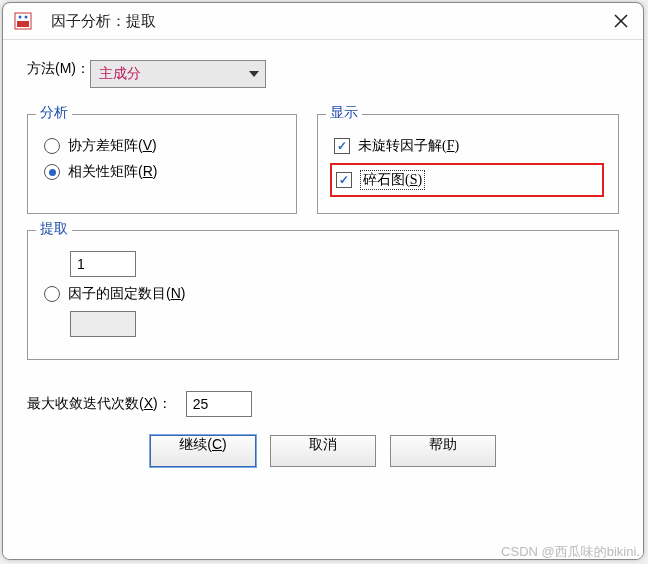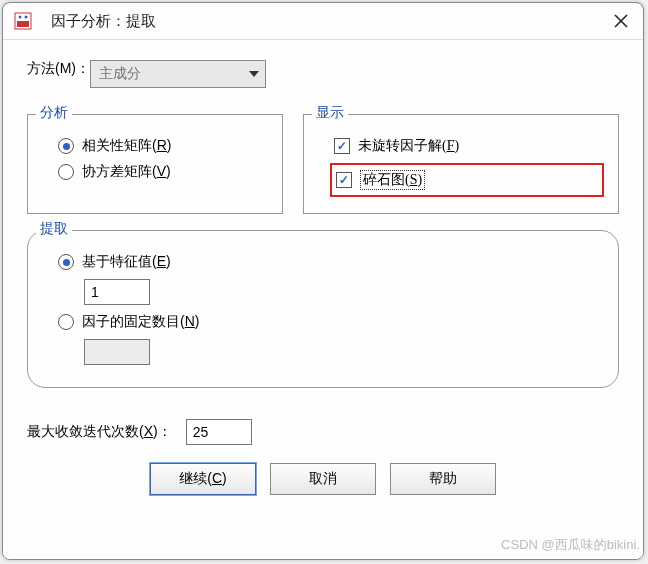--- a/index.html
+++ b/index.html
@@ -72,38 +72,38 @@
     height: 26px;
     width: 160px;
     display: flex;
     align-items: center;
     padding: 0 6px 0 8px;
     cursor: pointer;
     position: relative;
   }
   .dropdown-value {
     flex: 1;
-    color: #737373;
+    color: #be185d;
   }
   .dropdown-arrow {
     width: 0;
     height: 0;
     border-left: 5px solid transparent;
     border-right: 5px solid transparent;
     border-top: 6px solid #333;
   }
   .row-panels {
     display: flex;
     gap: 20px;
     margin-bottom: 16px;
   }
   .groupbox {
     border: 1px solid #999;
     position: relative;
-    padding: 14px 14px 16px 30px;
+    padding: 14px 14px 16px 16px;
     margin-top: 6px;
   }
   .groupbox-legend {
     position: absolute;
     top: -11px;
     left: 8px;
     background: #fefefe;
     padding: 0 4px;
     color: #1a4aa8;
     font-size: 14px;
@@ -156,21 +156,20 @@
     border: 2px solid #e02020;
     padding: 3px 6px 3px 4px;
     margin-left:-4px;
   }
   .focus-dotted {
     border: 1px dotted #333;
     padding: 0 2px;
   }
   .gb-extract {
     margin-bottom: 31px;
-    border-radius: 18px;
   }
   .sub-row {
     display: flex;
     align-items: center;
     margin: 6px 0 6px 26px;
   }
   .sub-label { margin-right: 14px; color:#000; }
   .num-input {
     width: 52px;
     height: 24px;
@@ -197,32 +196,31 @@
   }
   .btn {
     min-width: 80px;
     height: 30px;
     border: 1px solid #888;
     background: linear-gradient(#fdfdfd,#e8e8e8);
     cursor: pointer;
     font-size: 14px;
     color:#000;
     display:flex;
-    align-items:center;
     justify-content:center;
     padding: 0 12px;
   }
   .btn.primary {
     border: 1px solid #3a68b5;
     outline: 1px solid #7aa8e5;
   }
   .watermark {
     position: absolute;
     right: 8px;
-    bottom: 10px;
+    bottom: 3px;
     color: #bbb;
     font-size: 13px;
     font-family: sans-serif;
   }
   u { text-decoration: underline; }
 </style>
 </head>
 <body>
 
 <div class="window">
@@ -251,50 +249,46 @@
       <div class="dropdown">
         <span class="dropdown-value">主成分</span>
         <span class="dropdown-arrow"></span>
       </div>
     </div>
 
     <div class="row-panels">
       <div class="groupbox gb-analyze">
         <span class="groupbox-legend">分析</span>
         <div class="radio-row">
+          <span class="radio"></span>
+          <span class="option-label">协方差矩阵(<u>V</u>)</span>
+        </div>
+        <div class="radio-row">
           <span class="radio checked"></span>
           <span class="option-label">相关性矩阵(<u>R</u>)</span>
-        </div>
-        <div class="radio-row">
-          <span class="radio"></span>
-          <span class="option-label">协方差矩阵(<u>V</u>)</span>
         </div>
       </div>
 
       <div class="groupbox gb-display">
         <span class="groupbox-legend">显示</span>
         <div class="check-row">
           <span class="check checked"></span>
           <span class="option-label">未旋转因子解(<u>F</u>)</span>
         </div>
         <div class="highlight-box">
           <div class="check-row" style="margin:2px 0;">
             <span class="check checked"></span>
             <span class="option-label focus-dotted">碎石图(<u>S</u>)</span>
           </div>
         </div>
       </div>
     </div>
 
     <div class="groupbox gb-extract">
       <span class="groupbox-legend">提取</span>
-      <div class="radio-row">
-        <span class="radio checked"></span>
-        <span class="option-label">基于特征值(<u>E</u>)</span>
-      </div>
       <div class="sub-row">
         <input class="num-input" value="1" style="">
       </div>
       <div class="radio-row">
         <span class="radio"></span>
         <span class="option-label">因子的固定数目(<u>N</u>)</span>
       </div>
       <div class="sub-row">
         <input class="num-input disabled" disabled="" value="" style="">
       </div>

